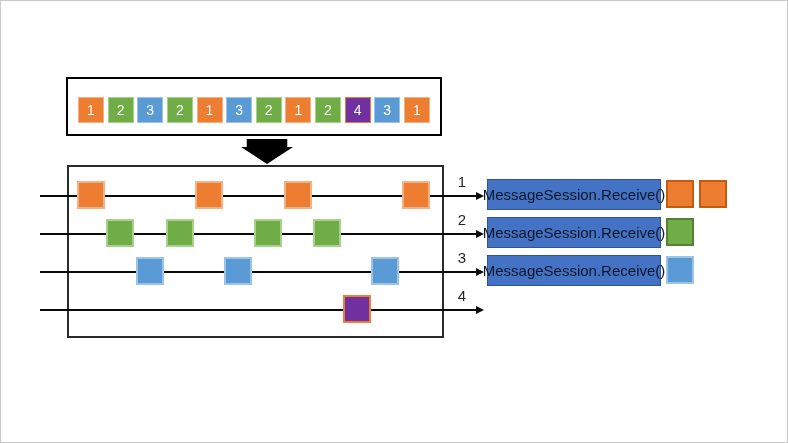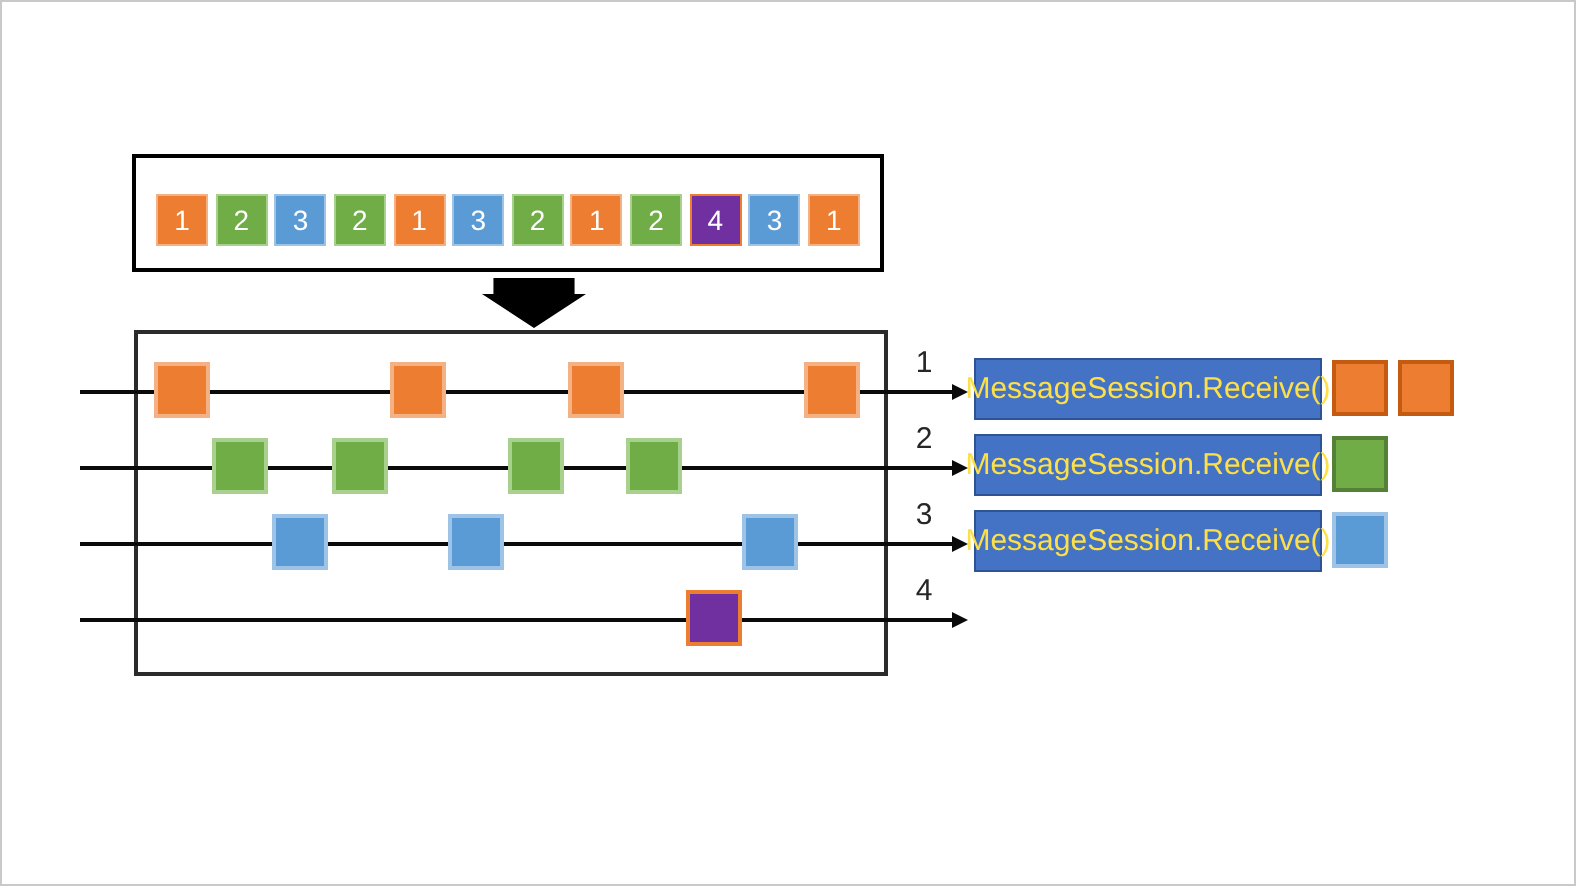--- a/index.html
+++ b/index.html
@@ -36,21 +36,21 @@
     border-left:8px solid #0a0a0a;
   }
   .lane-num {
     position:absolute; left:451px; width:20px; text-align:center;
     font-size:15px; color:#262626;
   }
   .lane-square { position:absolute; width:28px; height:28px; box-sizing:border-box; border:2px solid; }
   .receiver-btn {
     position:absolute; left:486px; width:174px; height:31px;
     background:#4472C4; border:1px solid #2F5496; box-sizing:border-box;
-    color:#fde047; font-size:15px; display:flex; align-items:center; justify-content:center;
+    color:#0f172a; font-size:15px; display:flex; align-items:center; justify-content:center;
     white-space:nowrap;
   }
   .recv-square { position:absolute; width:28px; height:28px; box-sizing:border-box; border:2px solid; }
 </style>
 </head>
 <body>
 
 <div class="canvas">
   <div class="queue-box">
     <div class="queue-row">

